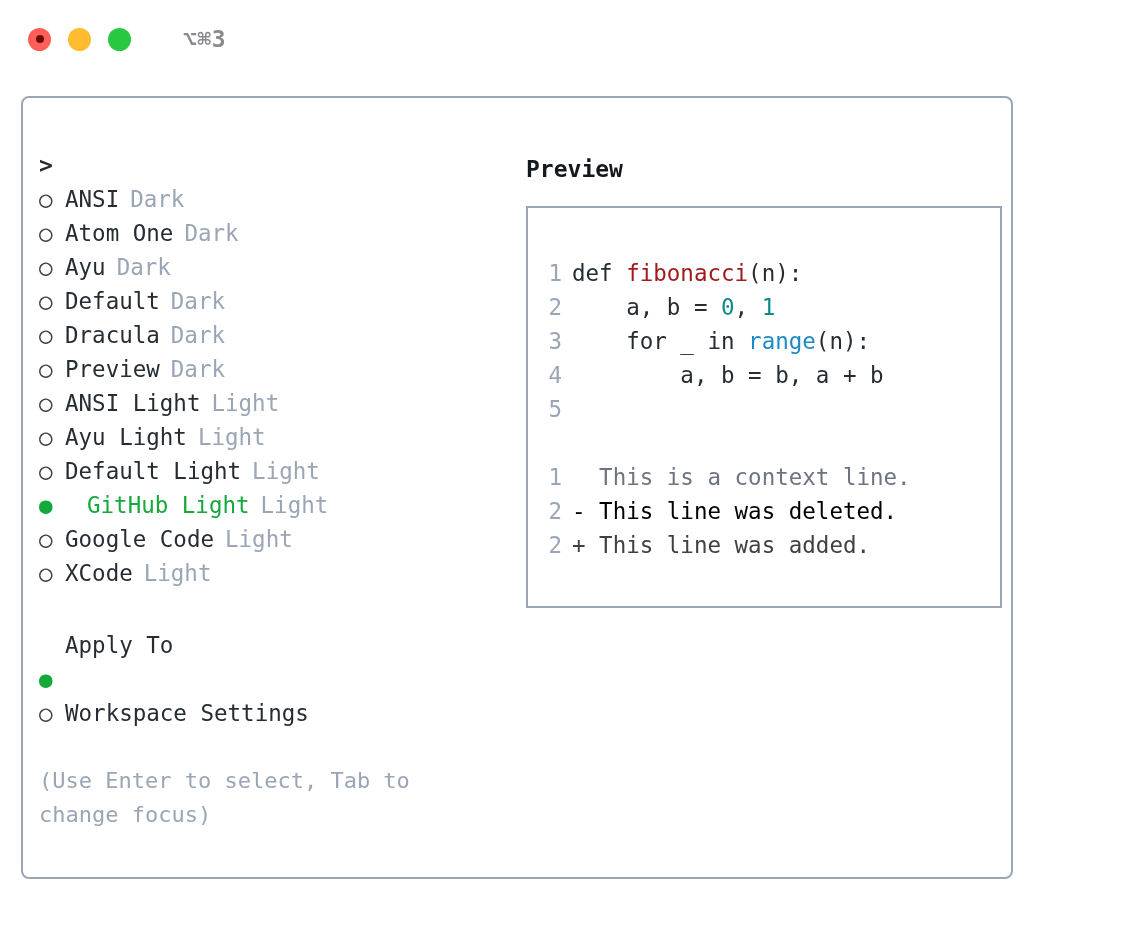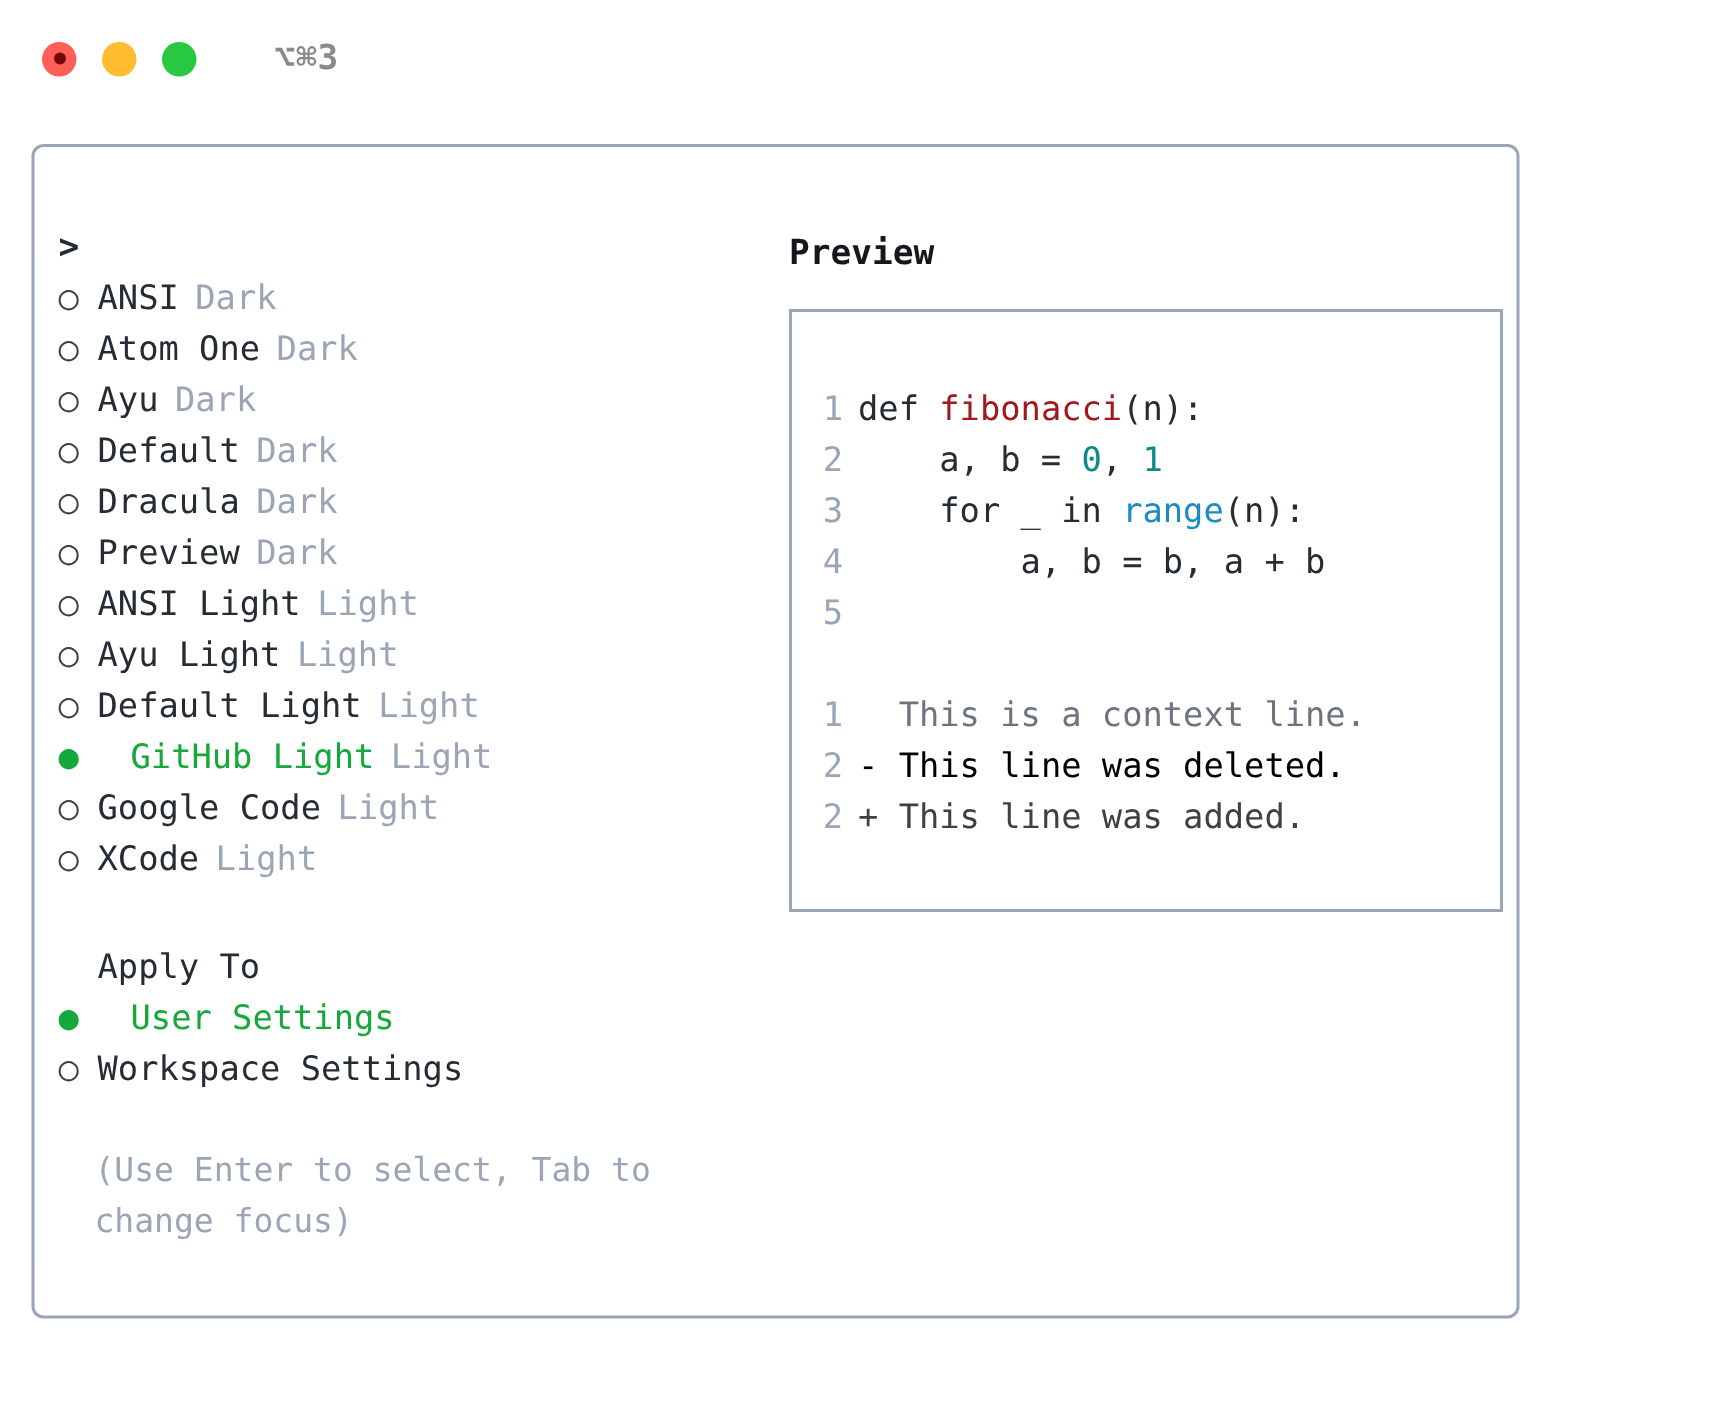--- a/index.html
+++ b/index.html
@@ -126,21 +126,20 @@
   .row.selected .label { color: #15a83a; margin-left: 22px; }
 
   .section-gap { height: 38px; }
 
   .hint {
     margin-top: 34px;
     font-size: 22px;
     line-height: 34px;
     color: #9aa5b5;
     width: 410px;
-    margin-left: 24px;
   }
 
   
   .right-col {
     position: absolute;
     left: 479px;
     top: 54px;
     width: 500px;
     padding-left: 24px;
   }
@@ -215,21 +214,21 @@
             <div class="row"><span class="marker bullet-off">○</span><span class="label">ANSI Light</span><span class="tag">Light</span></div>
             <div class="row"><span class="marker bullet-off">○</span><span class="label">Ayu Light</span><span class="tag">Light</span></div>
             <div class="row"><span class="marker bullet-off">○</span><span class="label">Default Light</span><span class="tag">Light</span></div>
             <div class="row selected"><span class="marker bullet-on">●</span><span class="label">GitHub Light</span><span class="tag">Light</span></div>
             <div class="row"><span class="marker bullet-off">○</span><span class="label">Google Code</span><span class="tag">Light</span></div>
             <div class="row"><span class="marker bullet-off">○</span><span class="label">XCode</span><span class="tag">Light</span></div>
           </div>
         <div class="section-gap"></div>
         <div id="apply-list">
             <div class="row"><span class="marker"> </span><span class="label">Apply To</span></div>
-            <div class="row selected"><span class="marker bullet-on">●</span><span class="label">User Settings</span></div>
+            <div class="row selected"><span class="marker bullet-on">●</span></div>
             <div class="row"><span class="marker bullet-off">○</span><span class="label">Workspace Settings</span></div>
           </div>
         <div class="hint">(Use Enter to select, Tab to change focus)</div>
       </div>
 
       <div class="right-col">
         <div class="preview-title">Preview</div>
         <div class="preview-box">
           <div id="code-block">
               <div class="code-line"><span class="gutter">1</span><span class="code-text"><span>def </span><span class="tok-fn">fibonacci</span><span>(n):</span></span></div>

